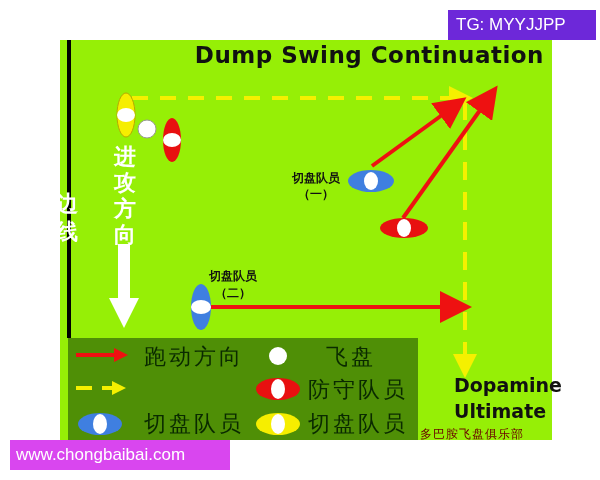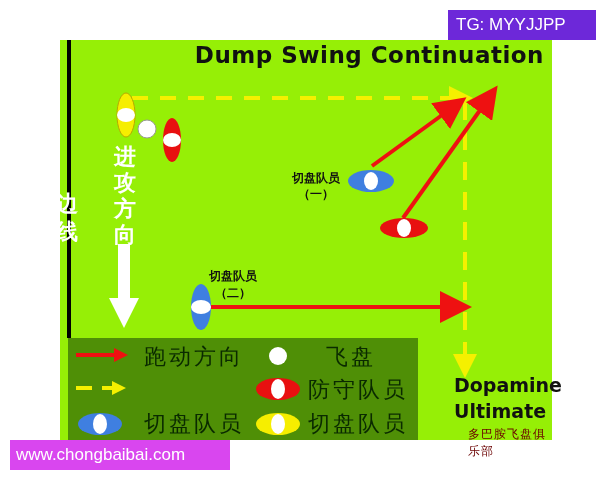--- a/index.html
+++ b/index.html
@@ -7,21 +7,21 @@
          font-family: "DejaVu Sans", sans-serif; }
   .field { position: absolute; left: 60px; top: 40px; width: 480px; height: 400px; background: #96ef06; padding-left: 12px; }
   .title { position: absolute; right: 8px; top: 2px; font: 900 23px "DejaVu Sans", sans-serif;
            color: #111; letter-spacing: 0.5px; }
   .legend { position: absolute; left: 0; top: 298px; width: 350px; height: 102px; background: #4f8f06; margin-left: 8px; }
   .leg-text { position: absolute; font: 22px "DejaVu Serif", serif; color: #0a2a00; letter-spacing: 3px; }
   .lbl { position: absolute; font: bold 12px "DejaVu Sans", sans-serif; color: #111; white-space: pre; }
   .sideline-text { position: absolute; font: bold 22px "DejaVu Sans", sans-serif; color: #fff; line-height: 28px; width: 24px; }
   .attack-text { position: absolute; font: bold 22px "DejaVu Sans", sans-serif; color: #fff; line-height: 26px; width: 24px; }
   .brand { position: absolute; left: 358px; top: 332px; font: 900 19px "DejaVu Sans", sans-serif; color: #111; line-height: 26px; margin-left: 36px; }
-  .brand-cn { position: absolute; left: 360px; top: 386px; font: 12px "DejaVu Serif", serif; color: #6a0000; letter-spacing: 1px; margin-left: 48px; }
+  .brand-cn { position: absolute; left: 360px; top: 386px; font: 12px "DejaVu Serif", serif; color: #6a0000; letter-spacing: 1px; }
   .wm-top { position: absolute; left: 448px; top: 10px; width: 148px; height: 30px; background: #6d28d9; color: #fff;
             font: 17px "Liberation Sans", sans-serif; line-height: 30px; padding-left: 8px; box-sizing: border-box; }
   .wm-bottom { position: absolute; left: 10px; top: 440px; width: 220px; height: 30px; background: #d946ef; color: #fff;
                font: 17px "Liberation Sans", sans-serif; line-height: 30px; padding-left: 6px; box-sizing: border-box; }
   svg { position: absolute; left: 0; top: 0; }
 </style>
 </head>
 <body>
 
 <div class="wm-top">TG: MYYJJPP</div>

